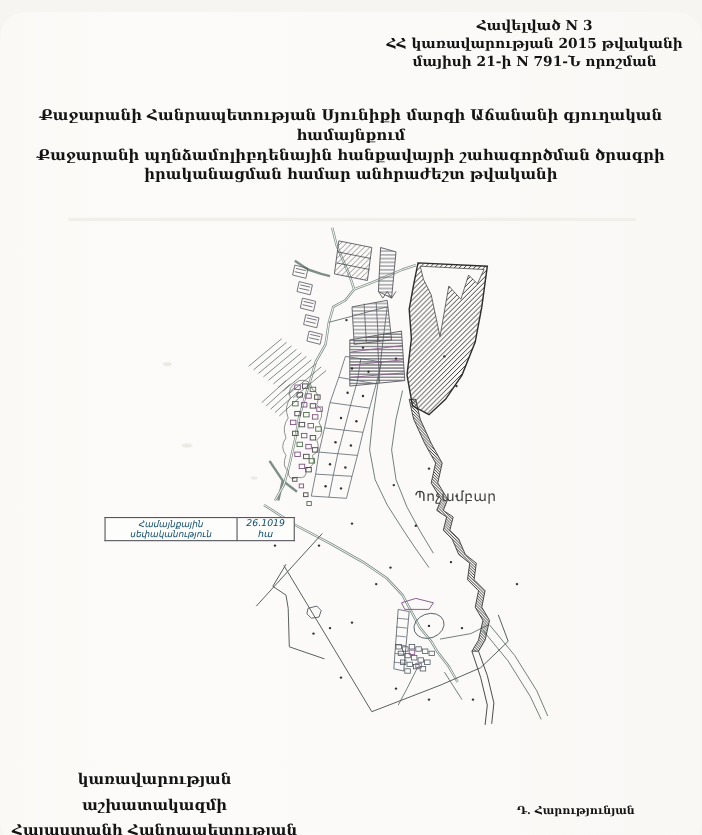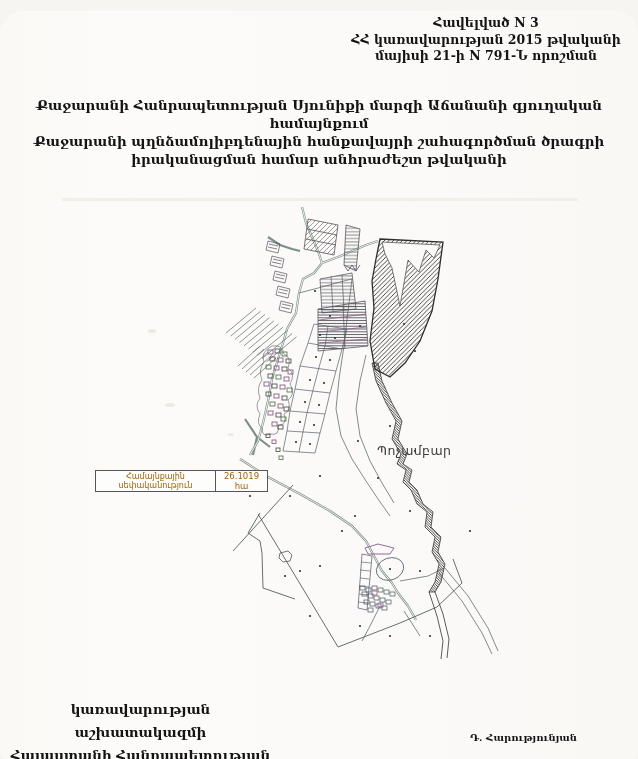--- a/index.html
+++ b/index.html
@@ -37,21 +37,21 @@
   .tailings-label{
     position:absolute;left:377px;top:389px;
     font-family:"DejaVu Sans",sans-serif;
     font-size:12.5px;color:#3c3c3c;letter-spacing:.4px;white-space:nowrap;margin-top:43px;
   }
   
   .area-table{
     position:absolute;left:95px;top:459px;width:168px;
     border:1px solid #55555c;background:#fdfdfb;
     border-collapse:collapse;table-layout:fixed;
-    font-family:"DejaVu Sans",sans-serif;color:#a16207;
+    font-family:"DejaVu Sans",sans-serif;color:#0c4a6e;font-style:italic;
   }
   .area-table td{
     border:1px solid #55555c;height:20px;
     text-align:center;vertical-align:middle;padding:0 1px;
   }
   .area-table .c-label{width:117px;font-size:8px;}
   .area-table .c-val{width:49px;font-size:8.5px;}
   .area-table .r2 .c-label{font-size:8.5px;letter-spacing:.6px;}
   
   .sig-left{

